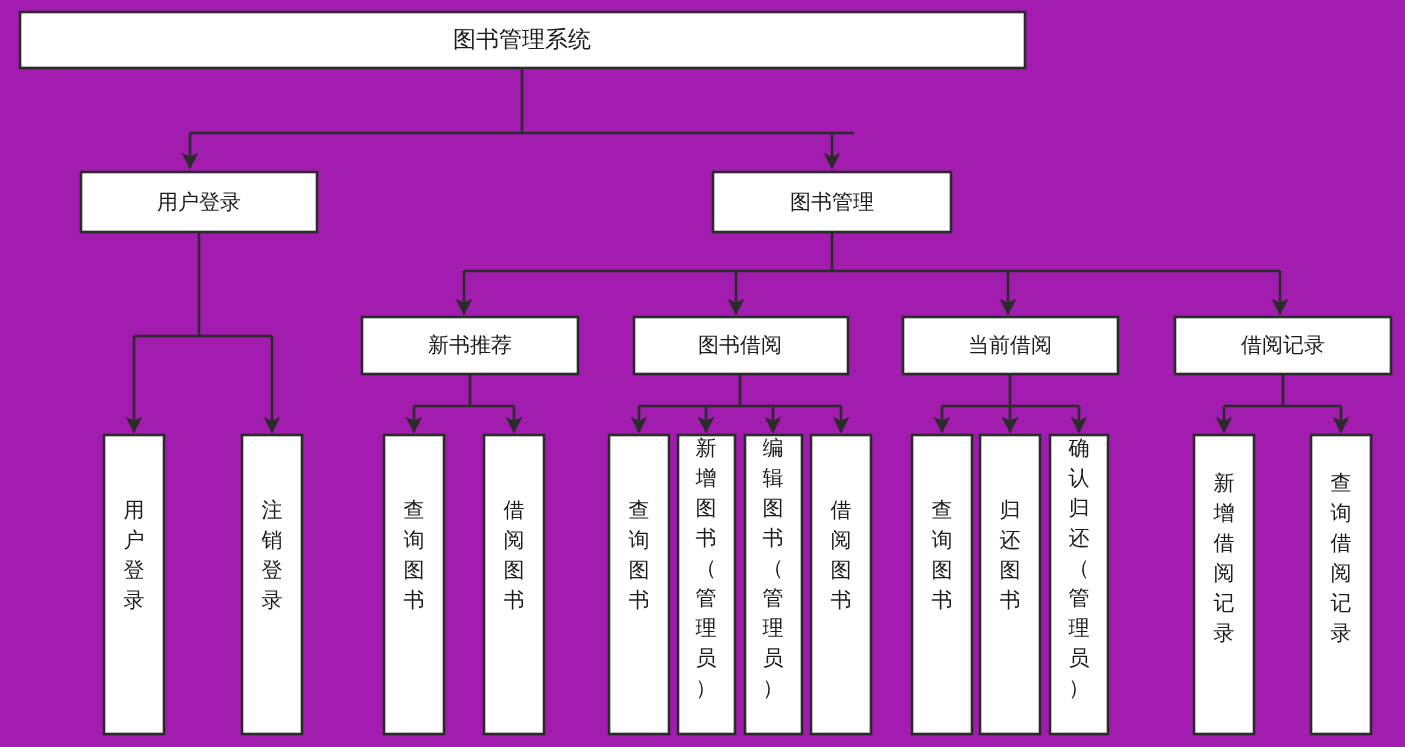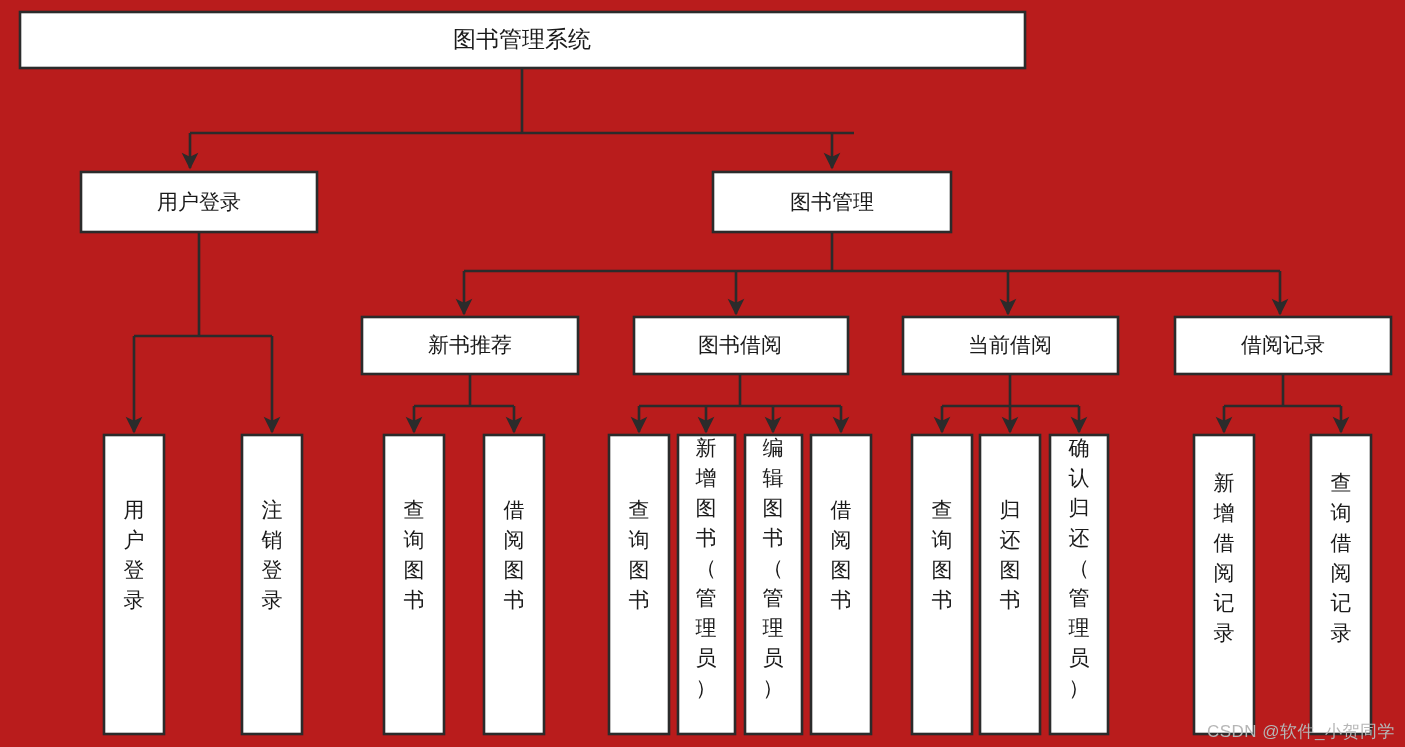--- a/index.html
+++ b/index.html
@@ -1,21 +1,21 @@
 <!DOCTYPE html>
 <html><head>
 <meta charset="utf-8">
 <style>
   html,body{margin:0;padding:0;background:#ffffff;}
   body{
     width:1405px;height:747px;
     font-family:"Liberation Sans","DejaVu Sans",sans-serif;
     overflow:hidden;
   }
-  #diagram-root{position:relative;width:1405px;height:747px;background:#b91c1c;}
+  #diagram-root{position:relative;width:1405px;height:747px;background:#a21caf;}
   svg#tree{position:absolute;left:0;top:0;width:1405px;height:747px;display:block;}
   .node-rect{fill:#ffffff;stroke:#2b2b2b;stroke-width:2.6;}
   .edge{stroke:#2b2b2b;stroke-width:2.6;fill:none;stroke-linecap:butt;}
   .node-label{
     font-family:"Liberation Sans","DejaVu Sans",sans-serif;
     fill:#1a1a1a;
     text-anchor:middle;
     dominant-baseline:middle;
   }
   .lbl-root{font-size:23px;}
@@ -199,14 +199,13 @@
       <rect class="node-rect" x="1194" y="435" width="60" height="299"></rect>
       <text class="leaf-label" x="1224" y="490"><tspan x="1224" dy="0">新</tspan><tspan x="1224" dy="30">增</tspan><tspan x="1224" dy="30">借</tspan><tspan x="1224" dy="30">阅</tspan><tspan x="1224" dy="30">记</tspan><tspan x="1224" dy="30">录</tspan></text>
     </g>
 
     <g>
       <rect class="node-rect" x="1311" y="435" width="60" height="299"></rect>
       <text class="leaf-label" x="1341" y="490"><tspan x="1341" dy="0">查</tspan><tspan x="1341" dy="30">询</tspan><tspan x="1341" dy="30">借</tspan><tspan x="1341" dy="30">阅</tspan><tspan x="1341" dy="30">记</tspan><tspan x="1341" dy="30">录</tspan></text>
     </g>
   </svg>
 
-  <div class="watermark">CSDN @软件_小贺同学</div>
 </div>
 
 </body></html>

